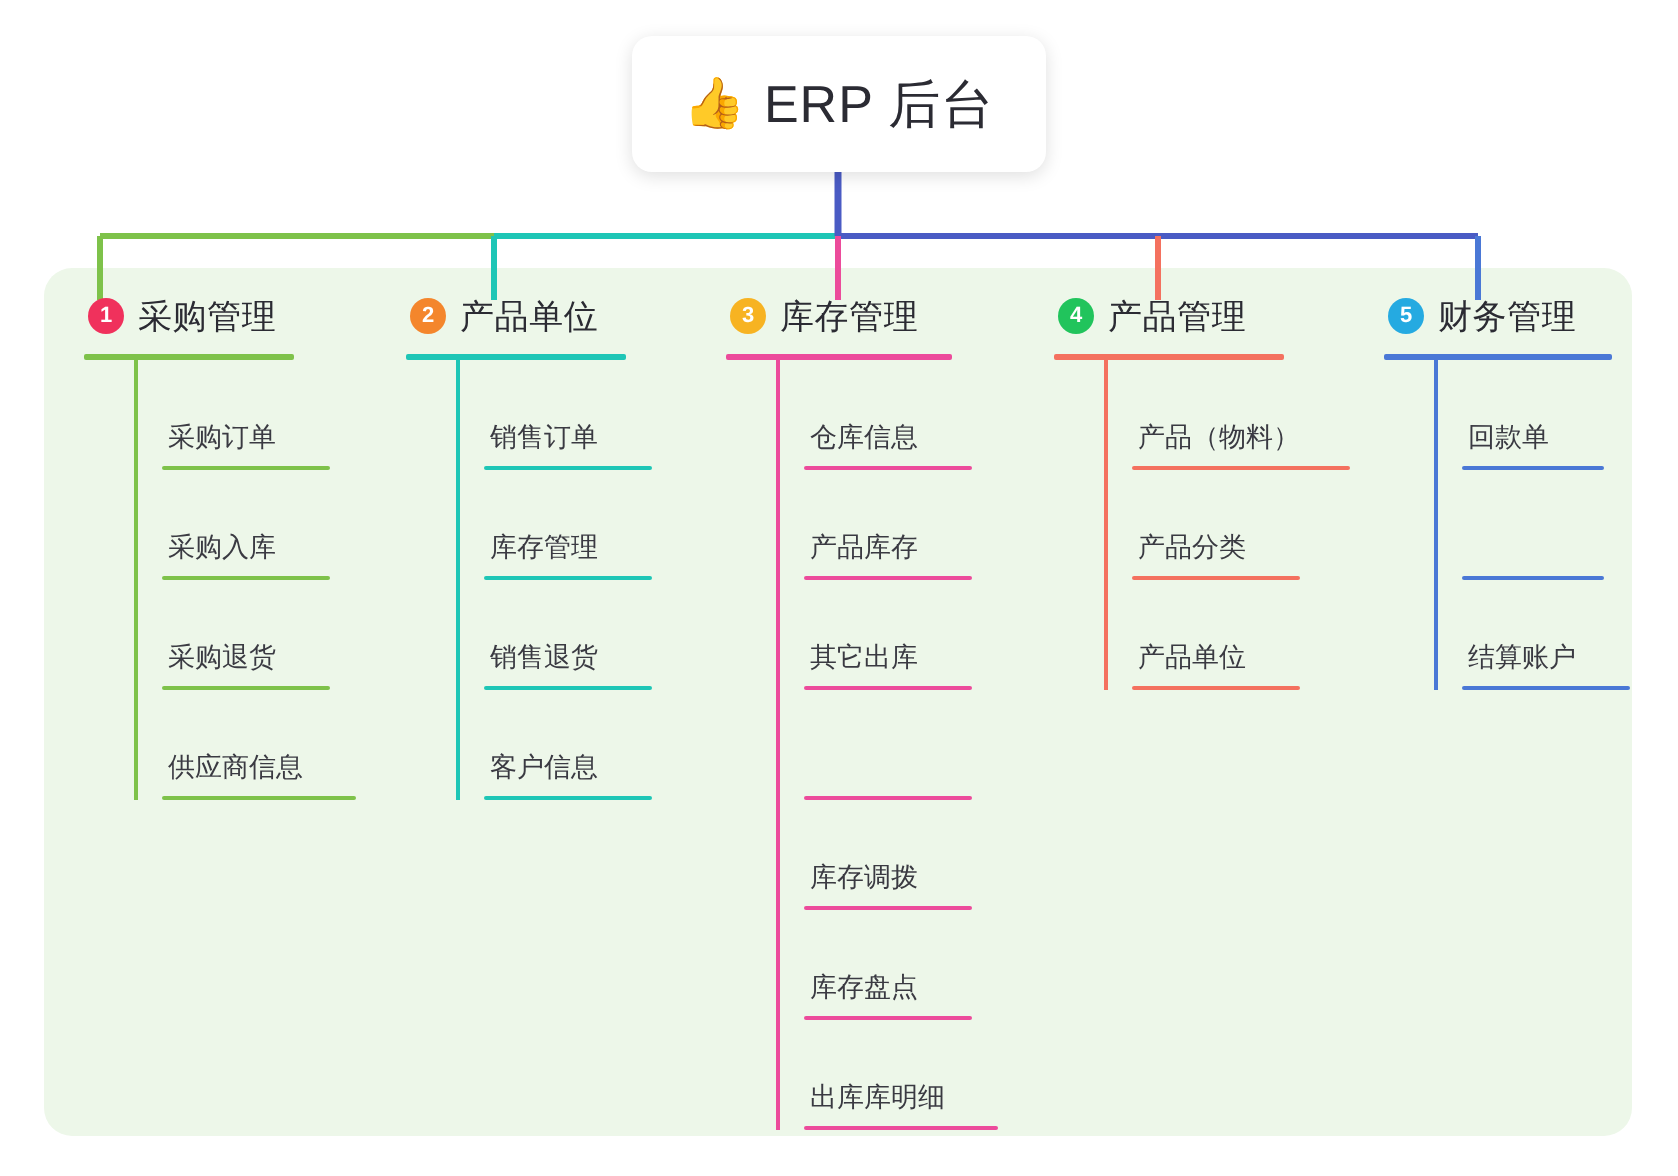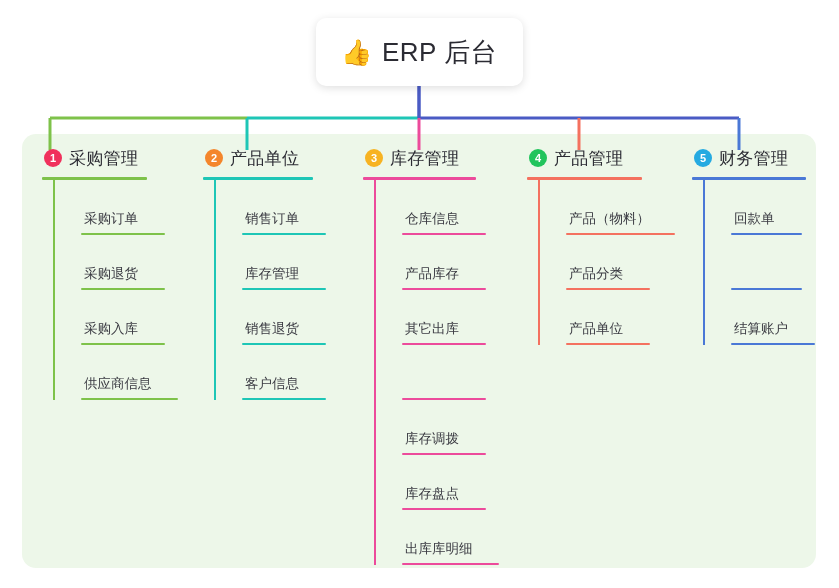--- a/index.html
+++ b/index.html
@@ -90,22 +90,22 @@
   }
   .col-rule {
     height: 3px;
     margin-top: 7px;
     border-radius: 1px;
   }
 
   
   .children {
     position: relative;
-    margin-left: 11px;
-    padding-left: 14px;
+    margin-left: 25px;
+    padding-left: 0;
   }
   .spine {
     position: absolute;
     left: 0; top: 0;
     width: 2px;
   }
   .child {
     position: relative;
     height: 55px;
     padding-left: 14px;
@@ -156,28 +156,28 @@
           <span class="col-title">采购管理</span>
         </div>
         <div class="col-rule" style="background: rgb(126, 194, 74); width: 105px;"></div>
         <div class="children">
           <div class="spine" style="background: rgb(126, 194, 74); height: 220px;"></div>
           <div class="child">
             <div class="child-label">采购订单</div>
             <div class="child-rule" style="background: rgb(126, 194, 74); width: 84px;"></div>
           </div>
           <div class="child">
+            <div class="child-label">采购入库</div>
+            <div class="child-rule" style="background: rgb(126, 194, 74); width: 84px;"></div>
+          </div>
+          <div class="child">
             <div class="child-label">采购退货</div>
             <div class="child-rule" style="background: rgb(126, 194, 74); width: 84px;"></div>
           </div>
           <div class="child">
-            <div class="child-label">采购入库</div>
-            <div class="child-rule" style="background: rgb(126, 194, 74); width: 84px;"></div>
-          </div>
-          <div class="child">
             <div class="child-label">供应商信息</div>
             <div class="child-rule" style="background: rgb(126, 194, 74); width: 97px;"></div>
           </div>
         </div>
       </div>
       <div class="column" style="left: 203px;">
         <div class="col-head">
           <span class="badge" style="background: rgb(244, 134, 44);">2</span>
           <span class="col-title">产品单位</span>
         </div>

